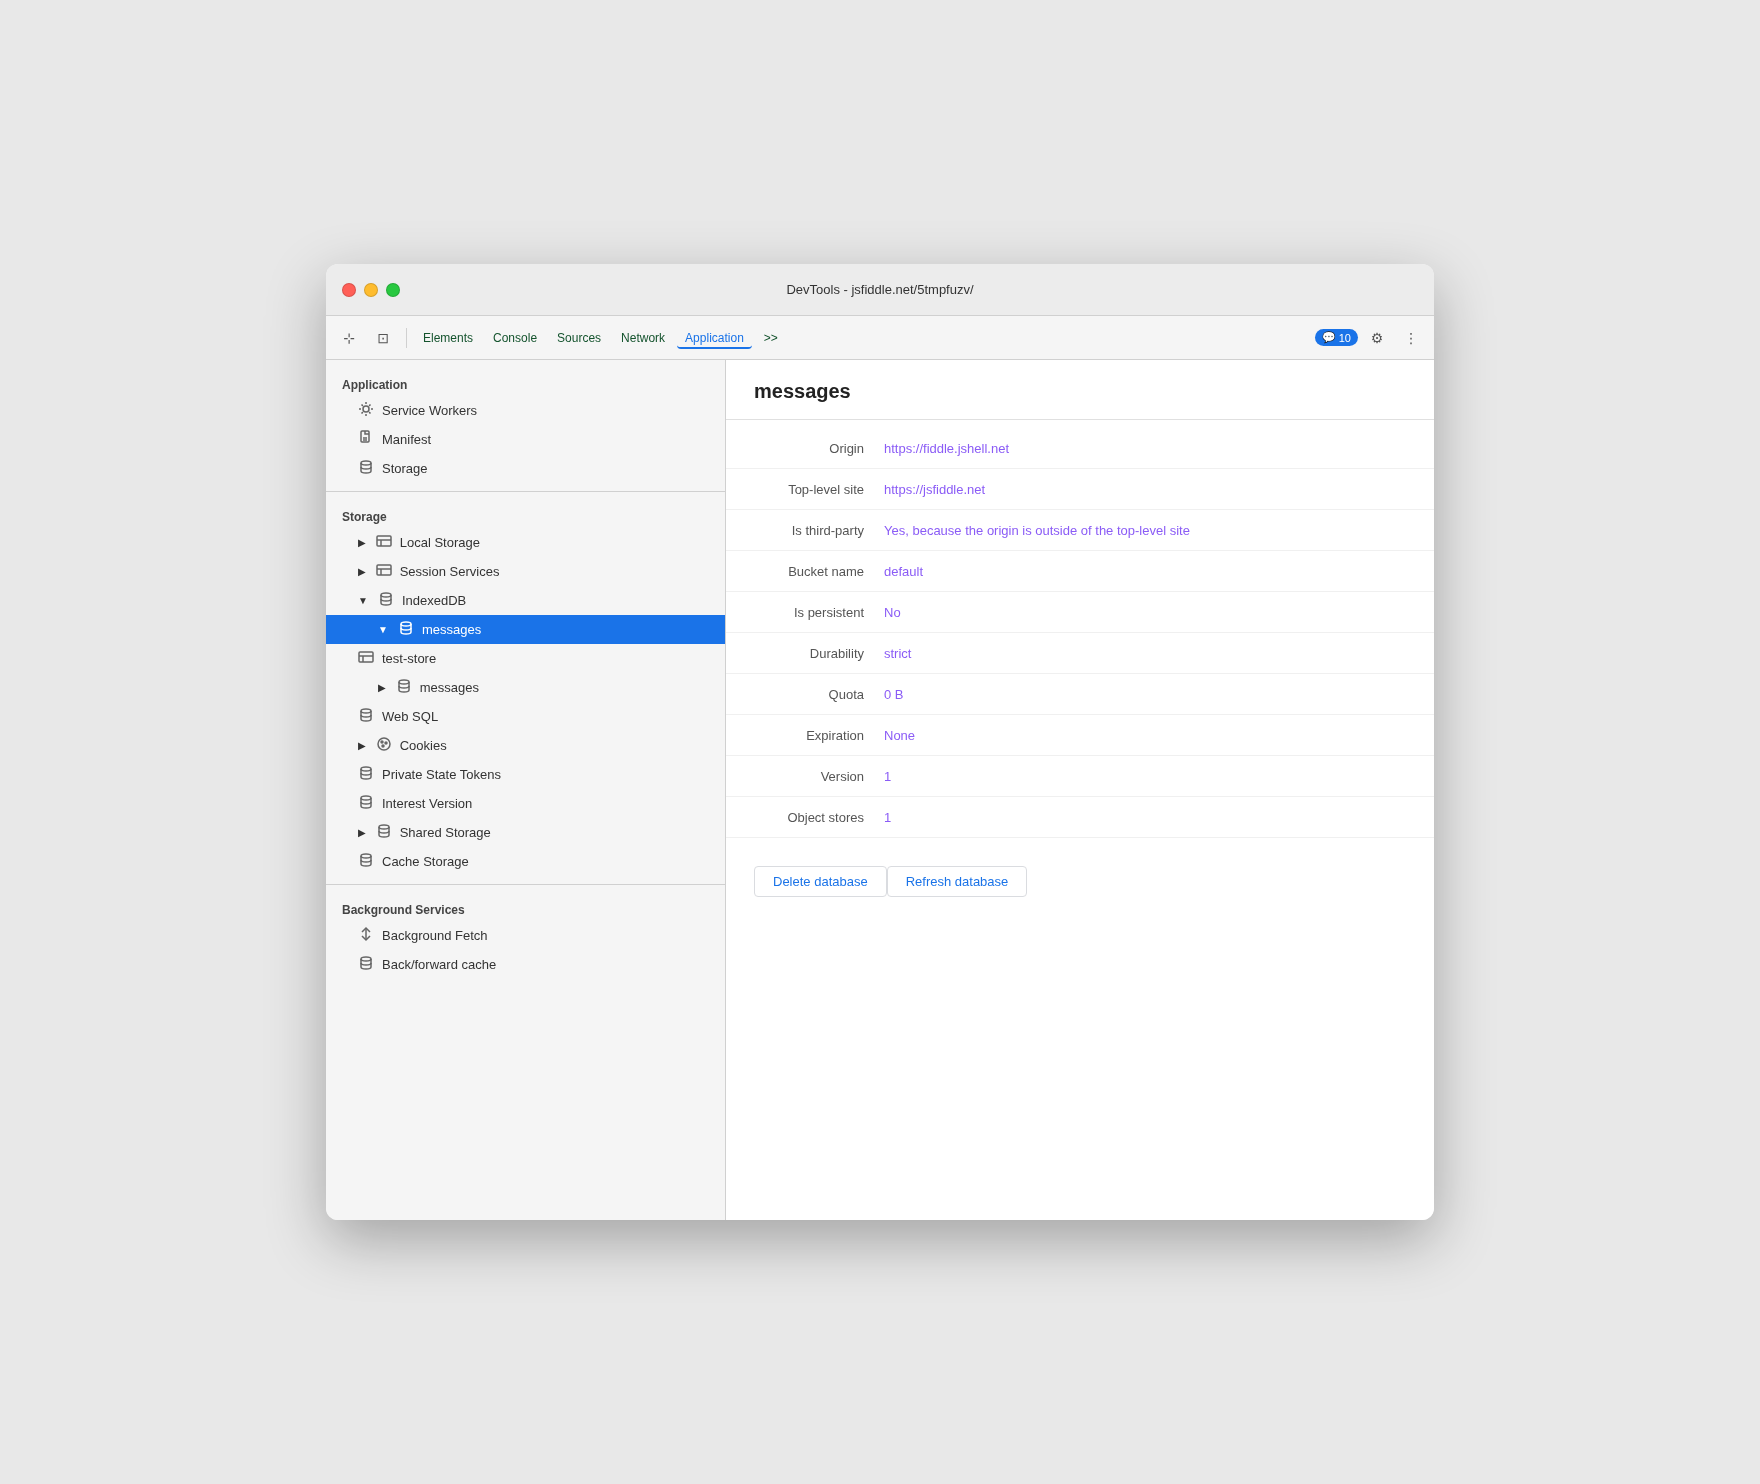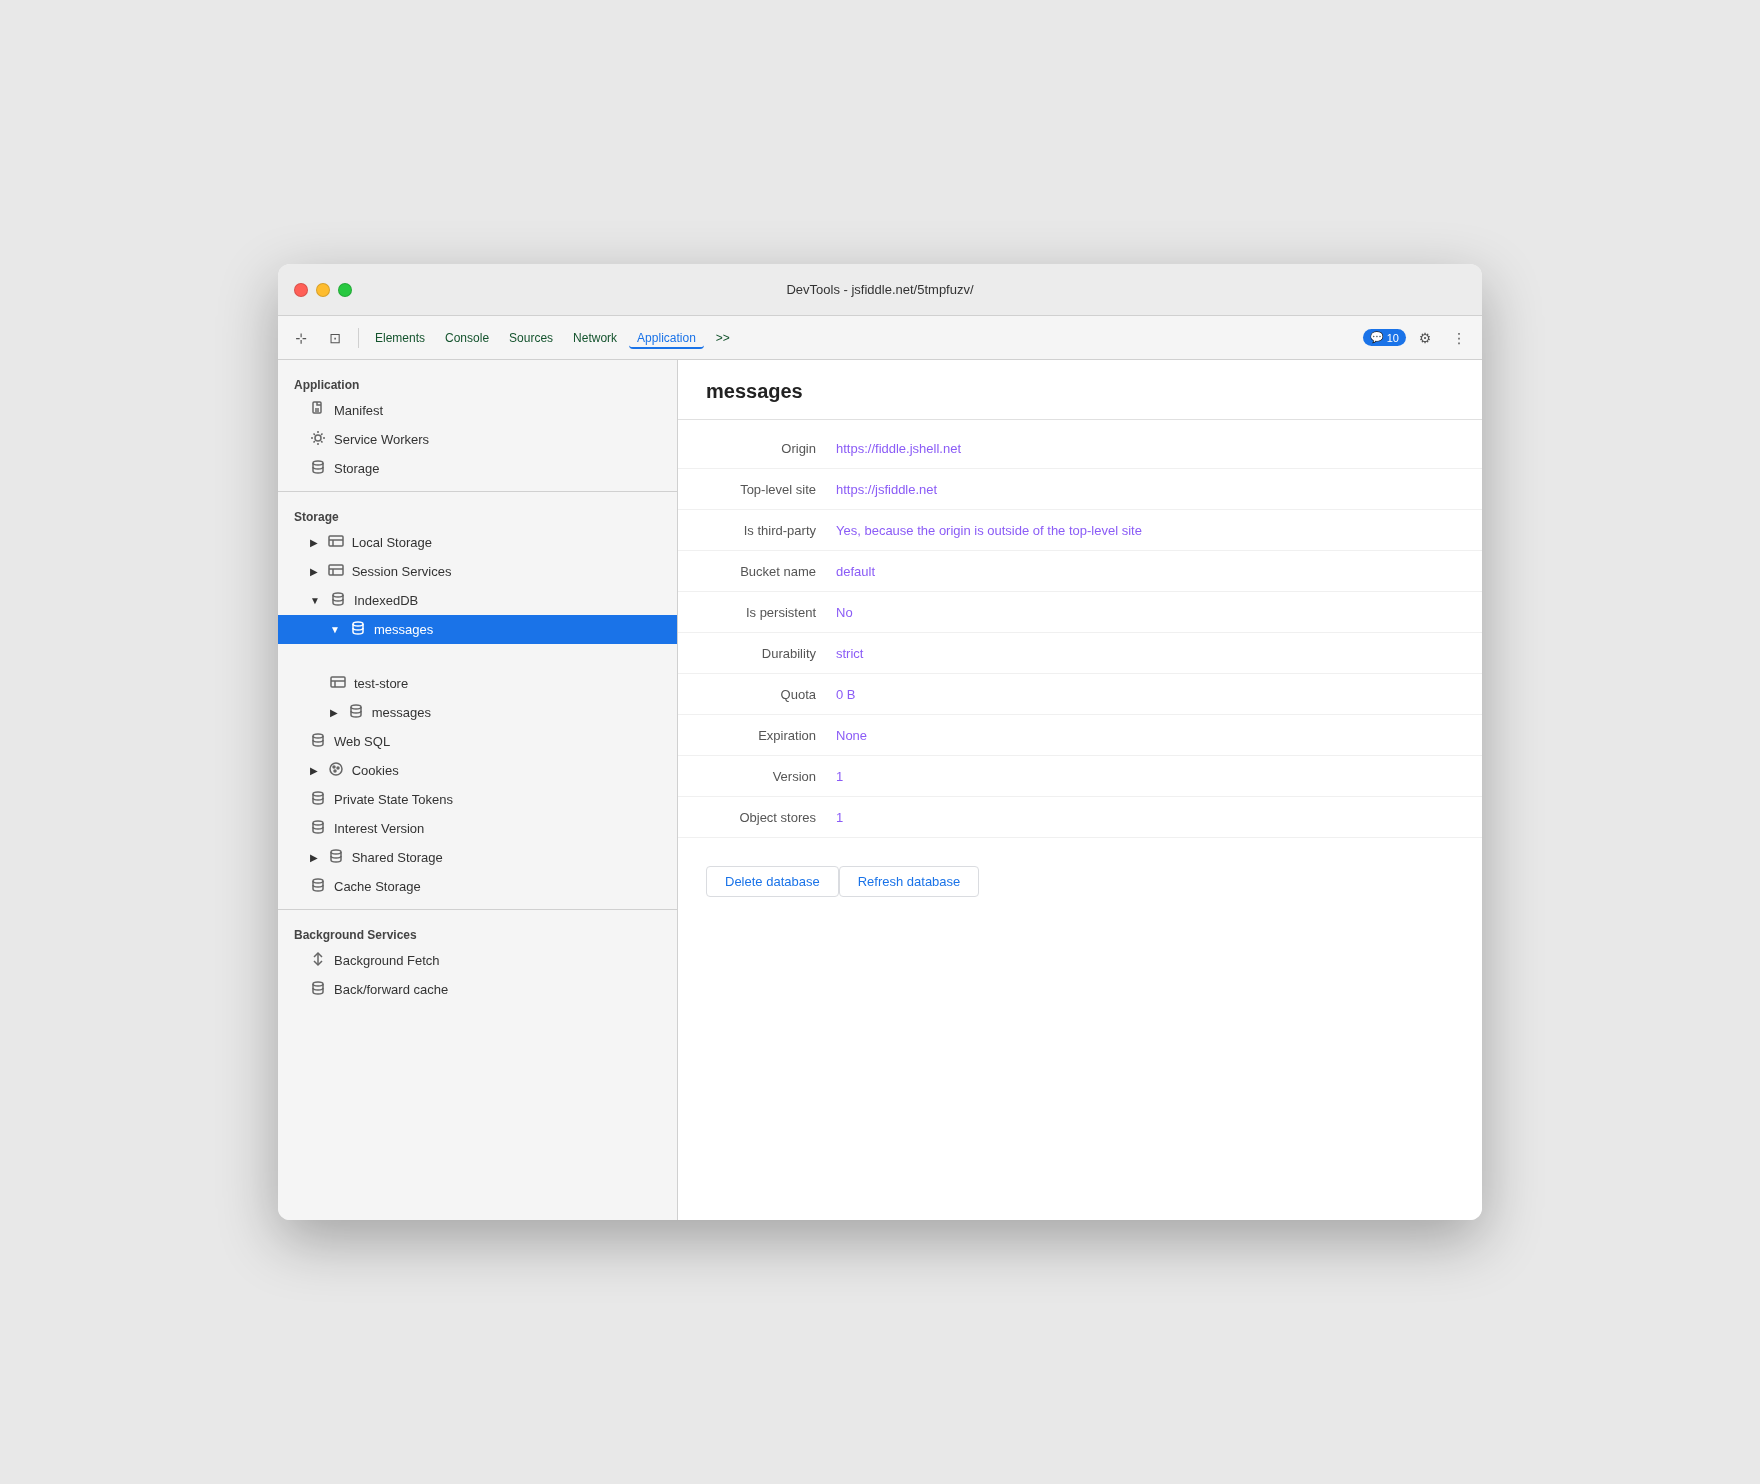--- a/index.html
+++ b/index.html
@@ -5,21 +5,21 @@
     * { box-sizing: border-box; margin: 0; padding: 0; }
     body {
       background: #e8e8e8;
       display: flex;
       justify-content: center;
       align-items: center;
       min-height: 100vh;
       font-family: -apple-system, BlinkMacSystemFont, 'Segoe UI', sans-serif;
     }
     .window {
-      width: 1204px;
+      width: 1108px;
       background: #f5f5f5;
       border-radius: 12px;
       box-shadow: 0 20px 60px rgba(0,0,0,0.3);
       overflow: hidden;
     }
     
     .titlebar {
       background: #ececec;
       height: 52px;
       display: flex;
@@ -140,21 +140,21 @@
       cursor: pointer;
       gap: 8px;
     }
     .sidebar-item.active {
       background: #1a73e8;
       color: white;
     }
     .sidebar-item.active .sidebar-icon { color: white; }
     .sidebar-item.indent1 { padding-left: 32px; }
     .sidebar-item.indent2 { padding-left: 52px; }
-    .sidebar-item.indent3 { padding-left: 52px; margin-top: 25px; }
+    .sidebar-item.indent3 { padding-left: 32px; }
     .sidebar-icon {
       color: #666;
       font-size: 14px;
       width: 16px;
       text-align: center;
       flex-shrink: 0;
     }
     .chevron {
       font-size: 10px;
       margin-right: 2px;
@@ -263,40 +263,40 @@
   </div>
 
   <div class="main">
 
     <div class="sidebar">
 
       <div class="sidebar-section-title">Application</div>
       <div class="sidebar-item indent1">
         <span class="sidebar-icon">
           <svg class="icon-svg" viewBox="0 0 16 16" fill="none" stroke="currentColor" stroke-width="1.5">
+            <circle cx="8" cy="8" r="3"></circle>
+            <path d="M8 1v2M8 13v2M1 8h2M13 8h2M3.5 3.5l1.4 1.4M11.1 11.1l1.4 1.4M3.5 12.5l1.4-1.4M11.1 4.9l1.4-1.4"></path>
+          </svg>
+        </span>
+        <span>Service Workers</span>
+      </div>
+      <div class="sidebar-item indent1">
+        <span class="sidebar-icon">
+          <svg class="icon-svg" viewBox="0 0 16 16" fill="none" stroke="currentColor" stroke-width="1.5">
             <rect x="3" y="1" width="8" height="11" rx="1"></rect>
             <path d="M7 1v3h4"></path>
             <line x1="5" y1="8" x2="9" y2="8"></line>
             <line x1="5" y1="10" x2="9" y2="10"></line>
           </svg>
         </span>
         <span>Manifest</span>
       </div>
       <div class="sidebar-item indent1">
         <span class="sidebar-icon">
           <svg class="icon-svg" viewBox="0 0 16 16" fill="none" stroke="currentColor" stroke-width="1.5">
-            <circle cx="8" cy="8" r="3"></circle>
-            <path d="M8 1v2M8 13v2M1 8h2M13 8h2M3.5 3.5l1.4 1.4M11.1 11.1l1.4 1.4M3.5 12.5l1.4-1.4M11.1 4.9l1.4-1.4"></path>
-          </svg>
-        </span>
-        <span>Service Workers</span>
-      </div>
-      <div class="sidebar-item indent1">
-        <span class="sidebar-icon">
-          <svg class="icon-svg" viewBox="0 0 16 16" fill="none" stroke="currentColor" stroke-width="1.5">
             <ellipse cx="8" cy="4" rx="5" ry="2"></ellipse>
             <path d="M3 4v4c0 1.1 2.2 2 5 2s5-.9 5-2V4"></path>
             <path d="M3 8v4c0 1.1 2.2 2 5 2s5-.9 5-2V8"></path>
           </svg>
         </span>
         <span>Storage</span>
       </div>
 
       <div class="sidebar-divider"></div>
 

